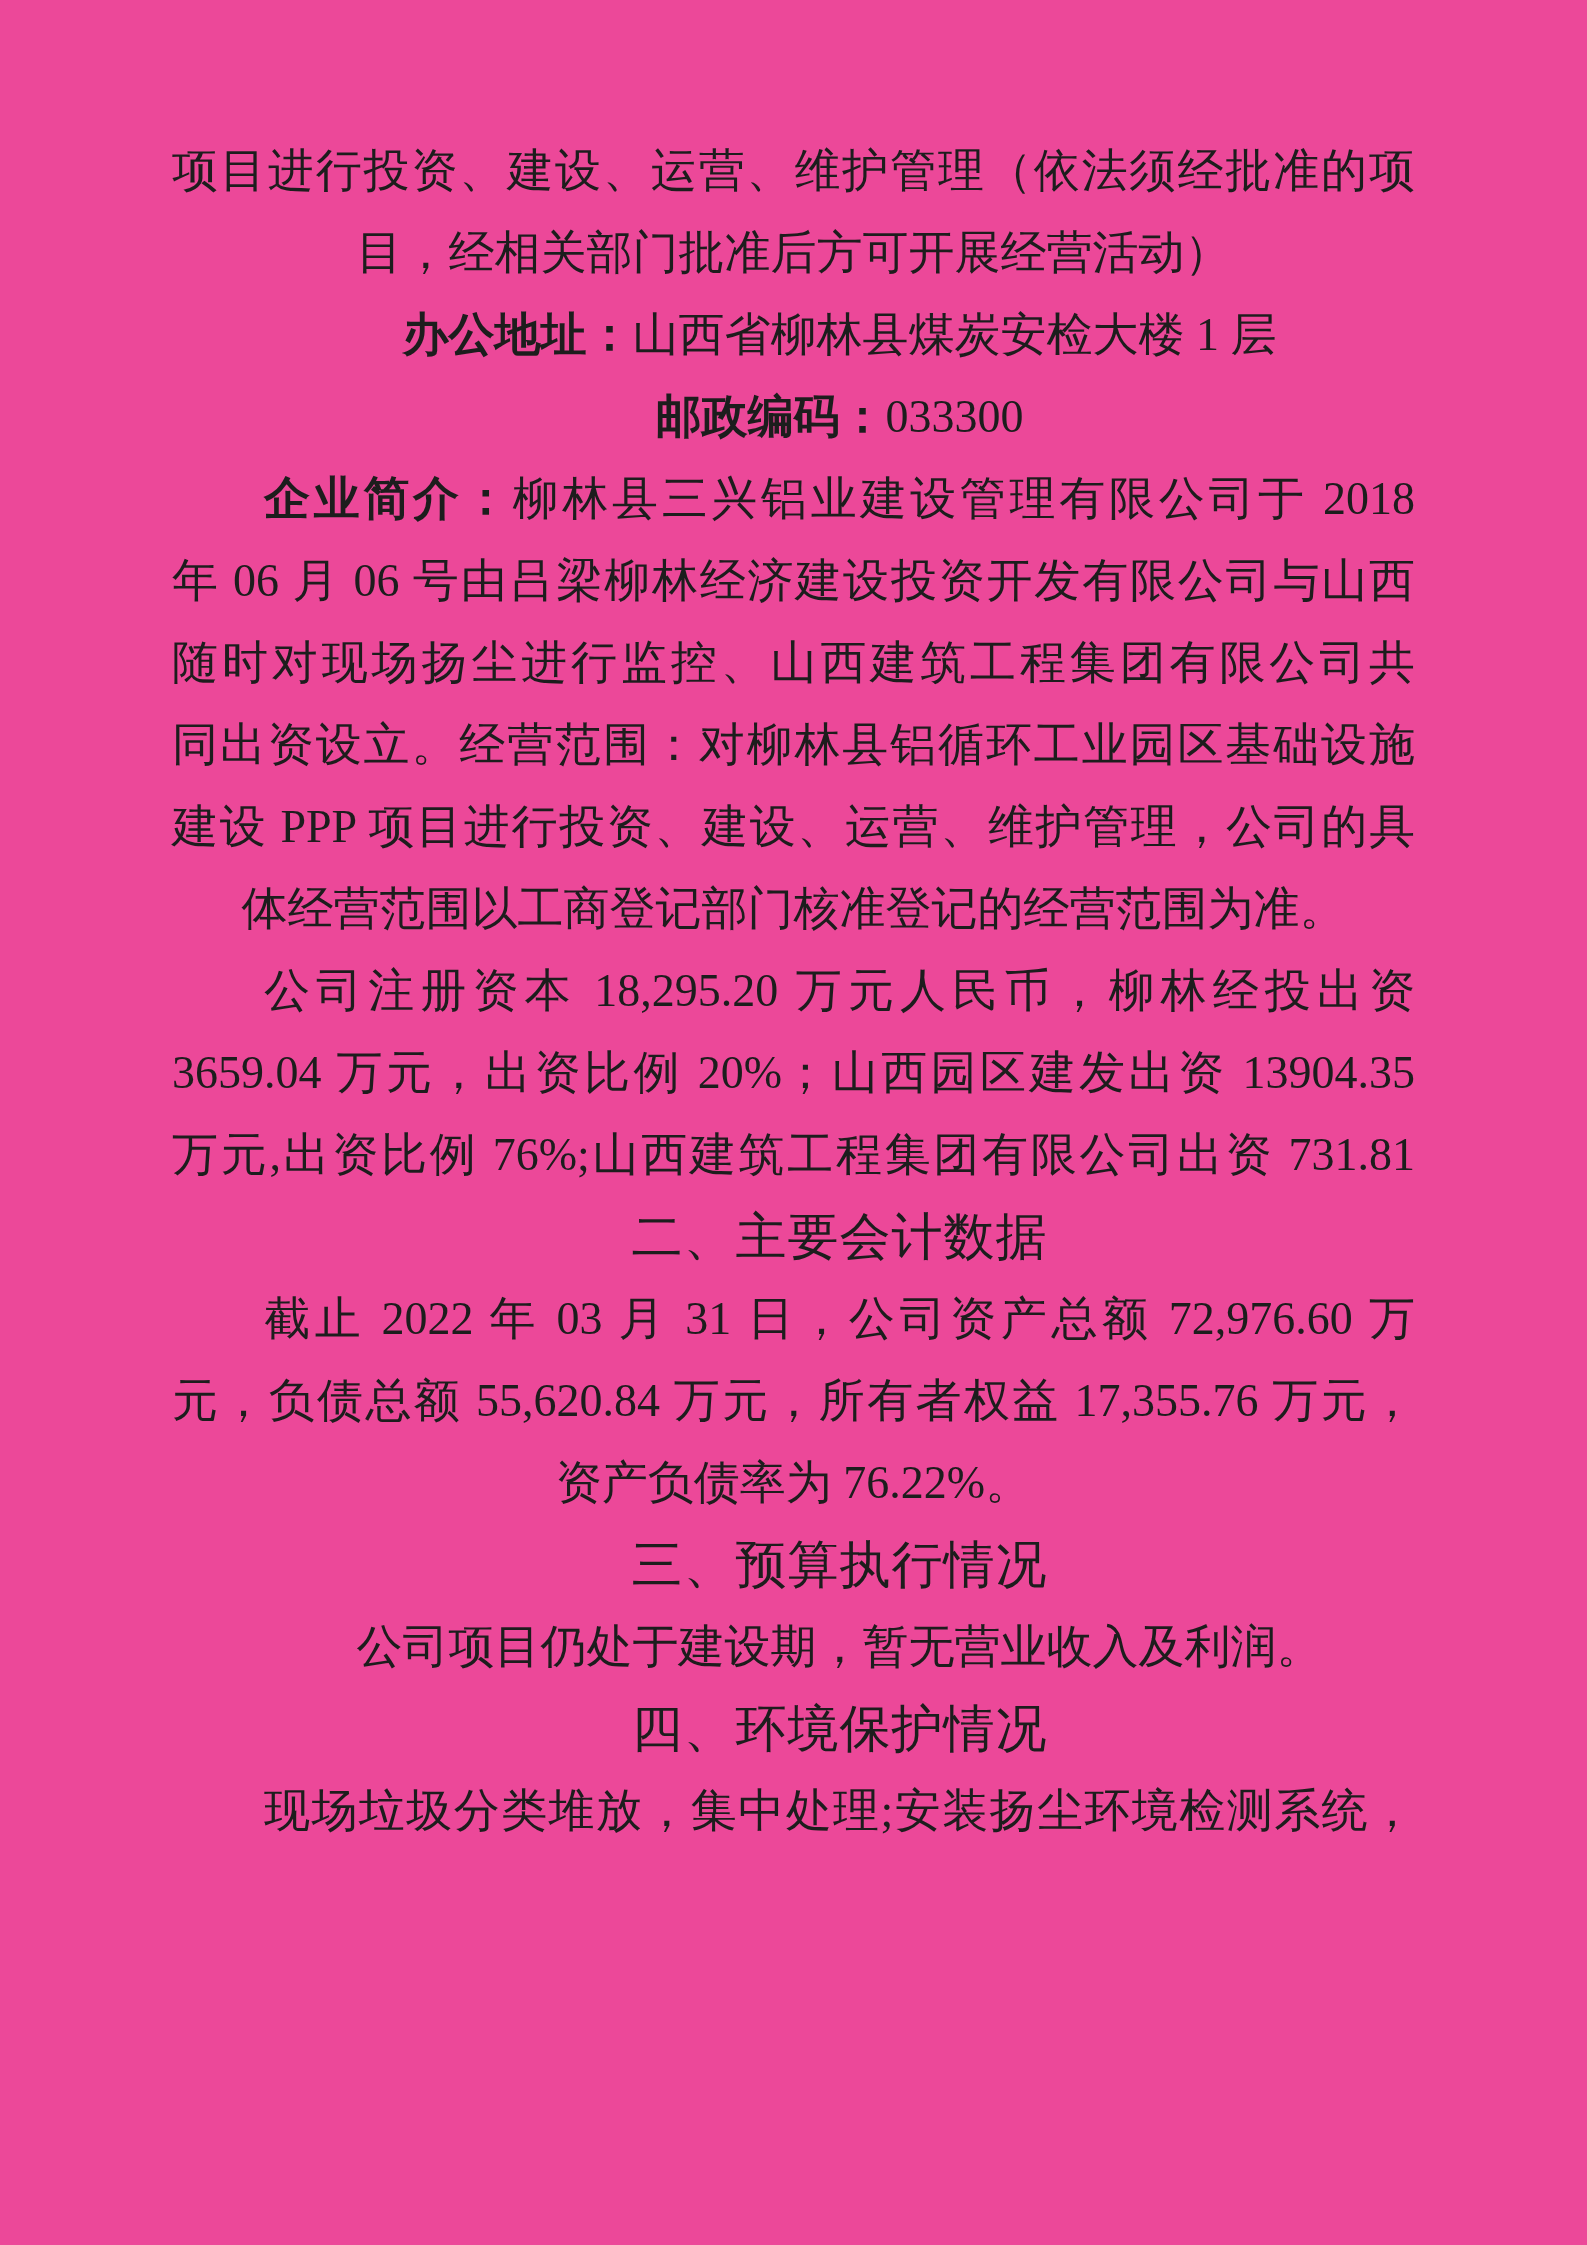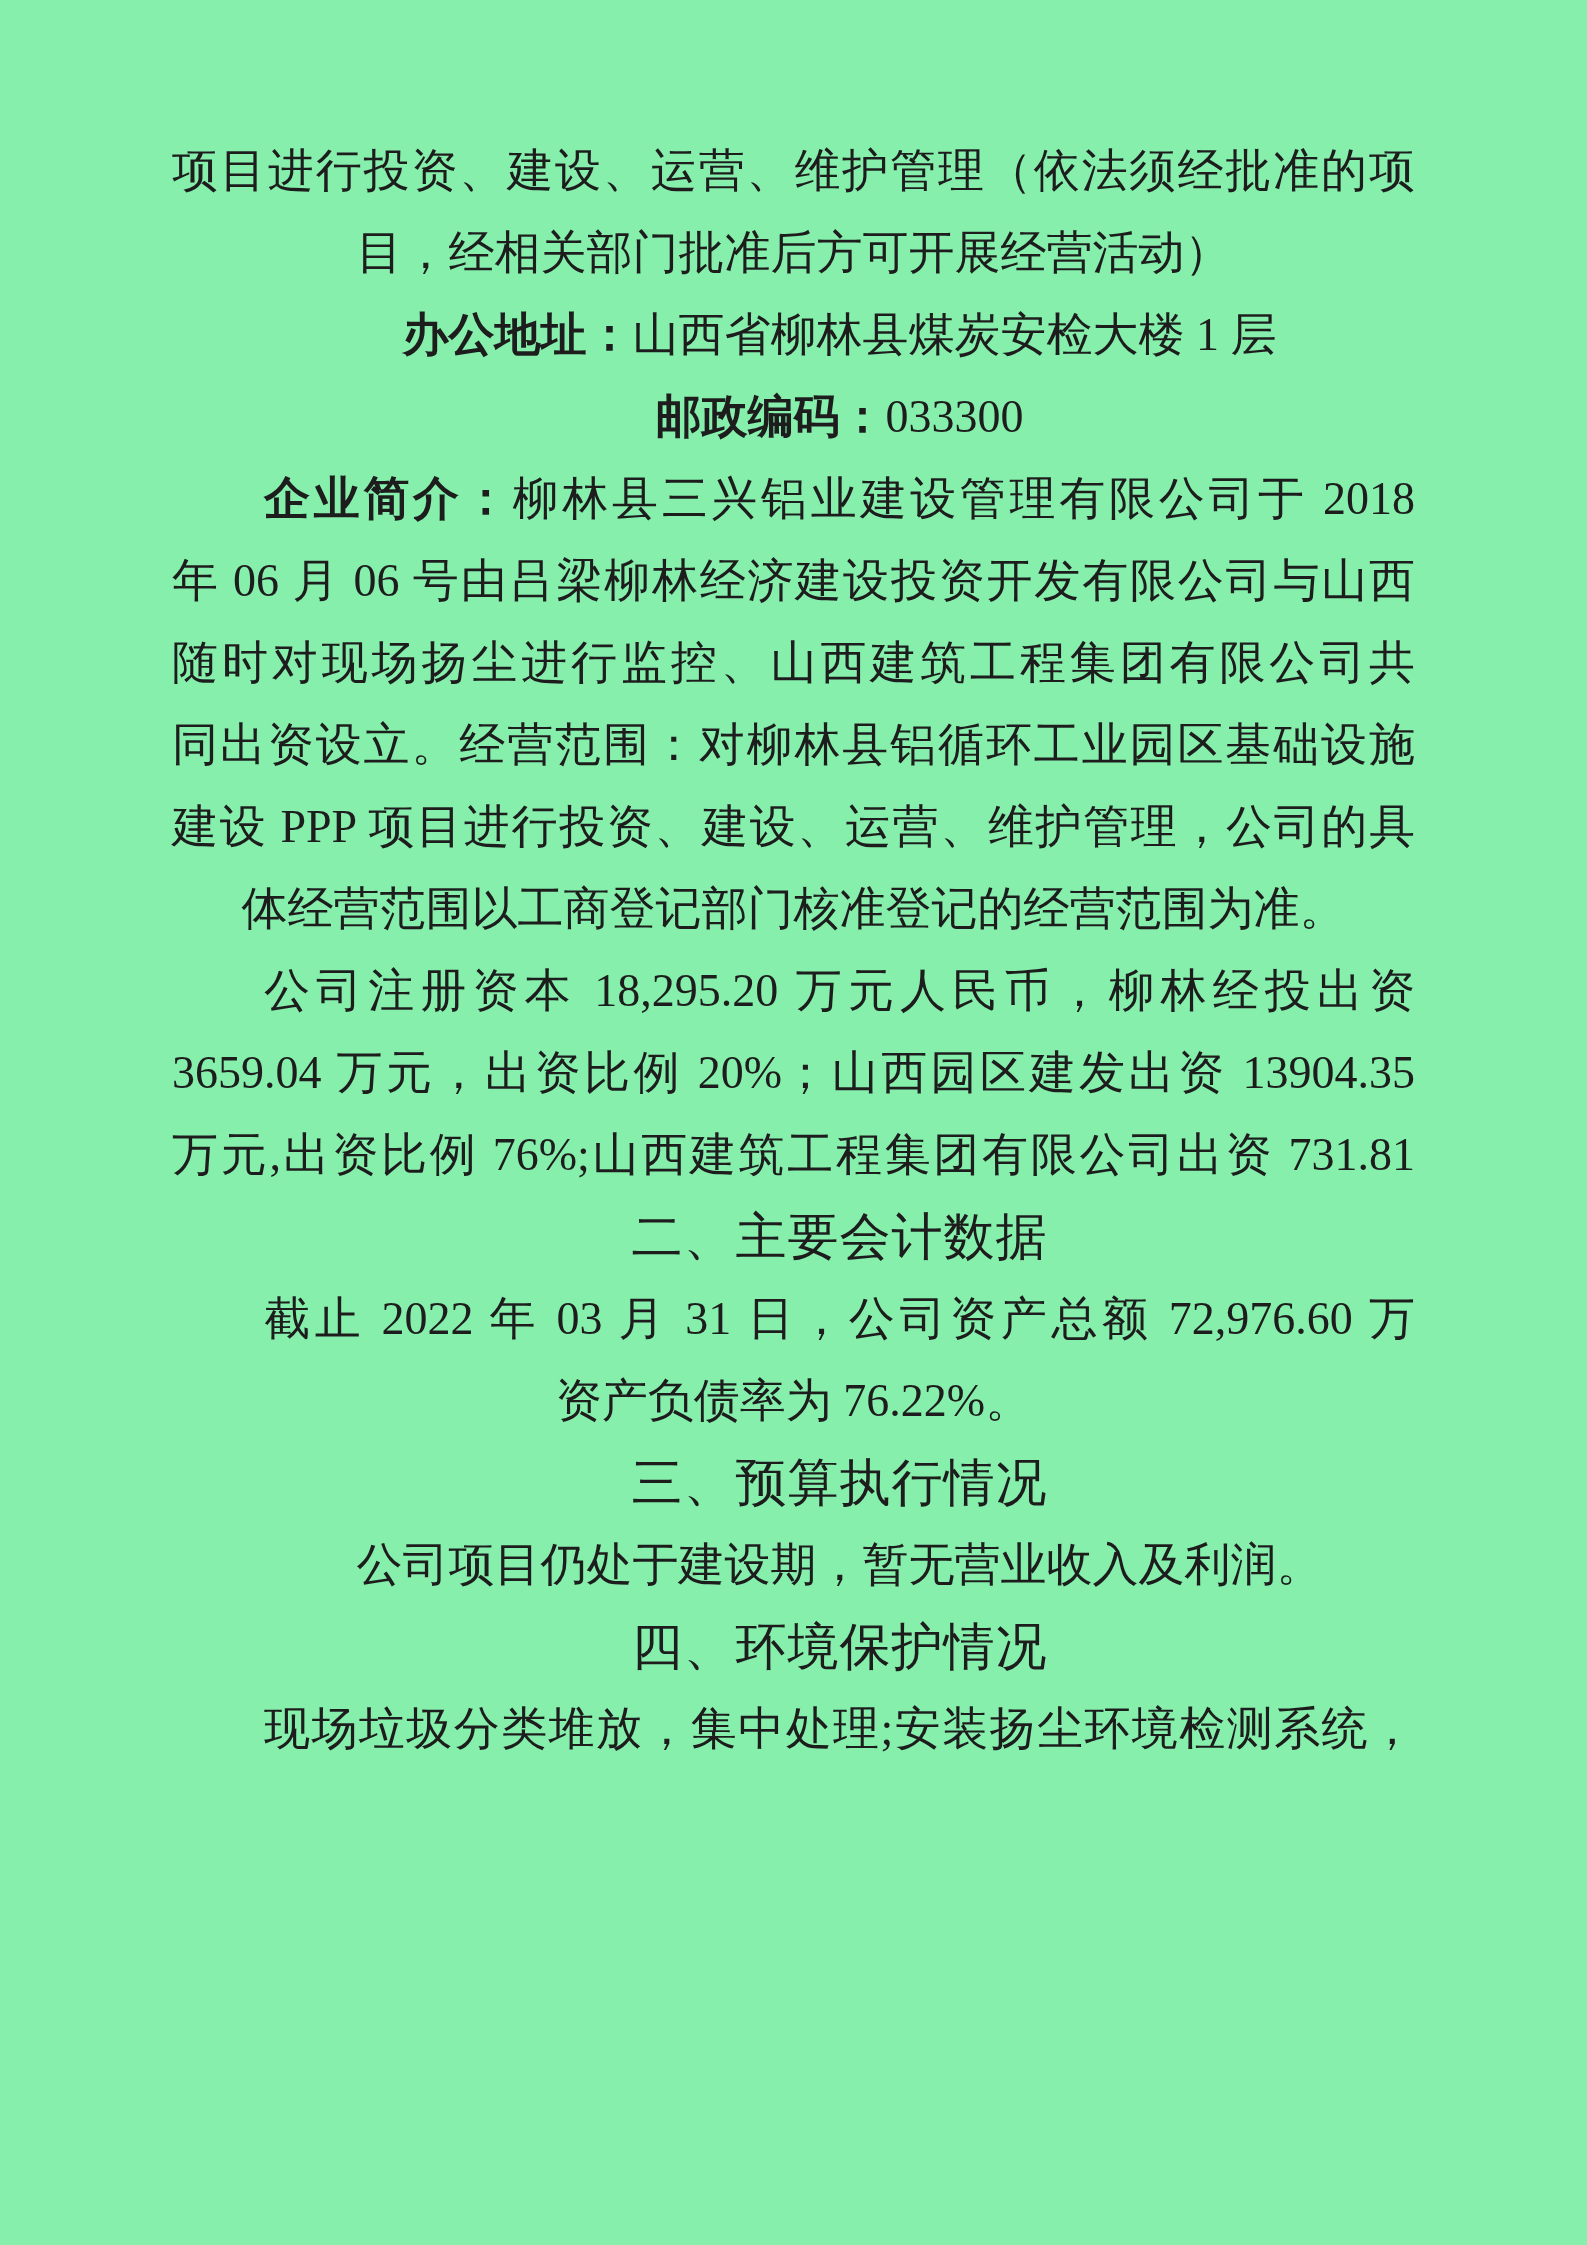--- a/index.html
+++ b/index.html
@@ -36,34 +36,35 @@
     font-family: "Liberation Sans", "DejaVu Sans", sans-serif;
     font-weight: 400;
     font-size: 51px;
     letter-spacing: 1px;
   }
   .lbl { font-weight: 700; }
 </style>
 </head>
 <body>
 
-<main class="page" style="background: #86efac; color: rgb(29, 29, 29);">
+<main class="page" style="background: #ec4899; color: rgb(29, 29, 29);">
     <div class="line body justify">项目进行投资、建设、运营、维护管理（依法须经批准的项</div>
     <div class="line body">目，经相关部门批准后方可开展经营活动）</div>
     <div class="line labeled indent"><span class="lbl">办公地址：</span><span>山西省柳林县煤炭安检大楼 1 层</span></div>
     <div class="line labeled indent"><span class="lbl">邮政编码：</span><span>033300</span></div>
     <div class="line labeled indent justify"><span class="lbl">企业简介：</span><span>柳林县三兴铝业建设管理有限公司于 2018</span></div>
     <div class="line body justify">年 06 月 06 号由吕梁柳林经济建设投资开发有限公司与山西</div>
     <div class="line body justify">随时对现场扬尘进行监控、山西建筑工程集团有限公司共</div>
     <div class="line body justify">同出资设立。经营范围：对柳林县铝循环工业园区基础设施</div>
     <div class="line body justify">建设 PPP 项目进行投资、建设、运营、维护管理，公司的具</div>
     <div class="line body">体经营范围以工商登记部门核准登记的经营范围为准。</div>
     <div class="line body indent justify">公司注册资本 18,295.20 万元人民币，柳林经投出资</div>
     <div class="line body justify">3659.04 万元，出资比例 20%；山西园区建发出资 13904.35</div>
     <div class="line body justify">万元,出资比例 76%;山西建筑工程集团有限公司出资 731.81</div>
     <div class="line heading indent">二、主要会计数据</div>
     <div class="line body indent justify">截止 2022 年 03 月 31 日，公司资产总额 72,976.60 万</div>
+    <div class="line body justify">元，负债总额 55,620.84 万元，所有者权益 17,355.76 万元，</div>
     <div class="line body">资产负债率为 76.22%。</div>
     <div class="line heading indent">三、预算执行情况</div>
     <div class="line body indent">公司项目仍处于建设期，暂无营业收入及利润。</div>
     <div class="line heading indent">四、环境保护情况</div>
     <div class="line body indent justify">现场垃圾分类堆放，集中处理;安装扬尘环境检测系统，</div>
   </main>
 
 </body></html>

